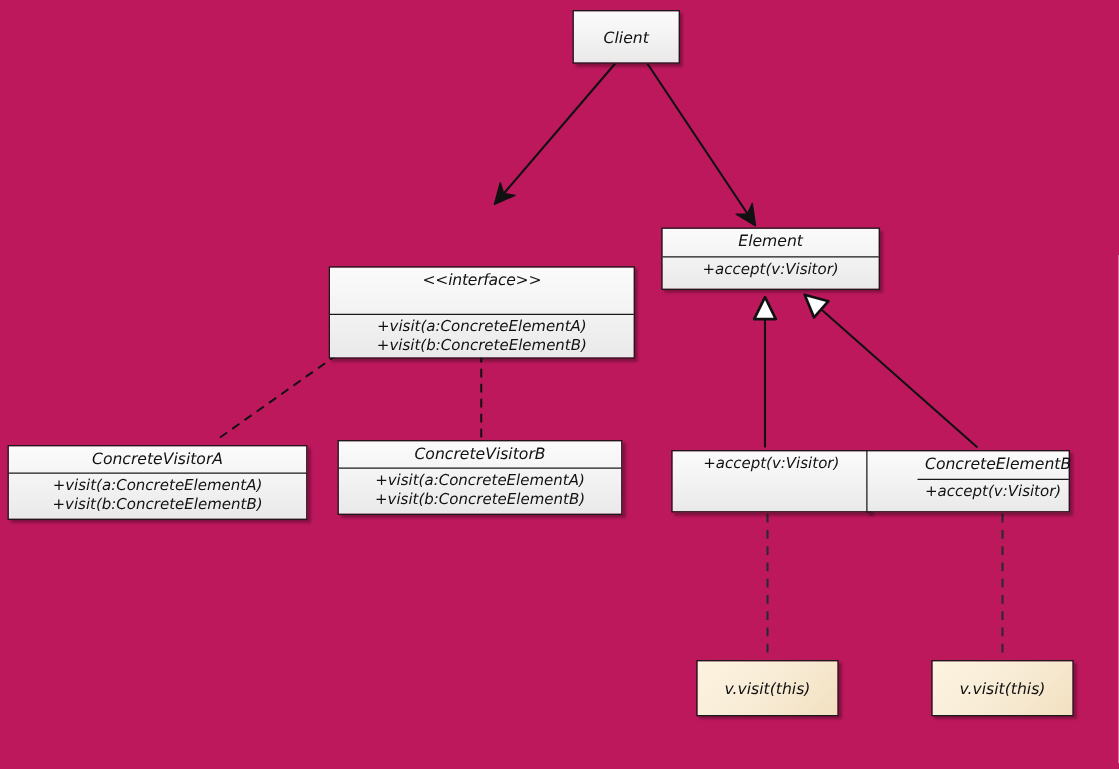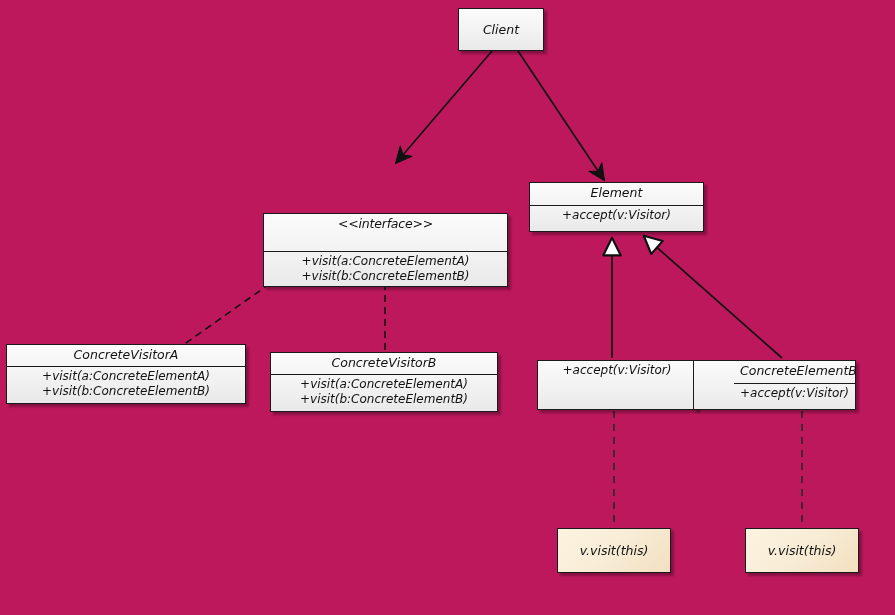--- a/index.html
+++ b/index.html
@@ -127,21 +127,21 @@
 
   <div class="uml-box" style="left:529px; top:182px; width:175px; height:50px;">
     <div class="uml-head with-body" style="height:23px;">
       <span class="cname">Element</span>
     </div>
     <div class="uml-body">
       <span class="m">+accept(v:Visitor)</span>
     </div>
   </div>
 
-  <div class="uml-box" style="left:6px; top:344px; width:240px; height:60px;">
+  <div class="uml-box" style="left:6px; top:356px; width:240px; height:60px;">
     <div class="uml-head with-body" style="height:22px;">
       <span class="cname">ConcreteVisitorA</span>
     </div>
     <div class="uml-body">
       <span class="m">+visit(a:ConcreteElementA)</span>
       <span class="m">+visit(b:ConcreteElementB)</span>
     </div>
   </div>
 
   <div class="uml-box" style="left:270px; top:352px; width:228px; height:60px;">

